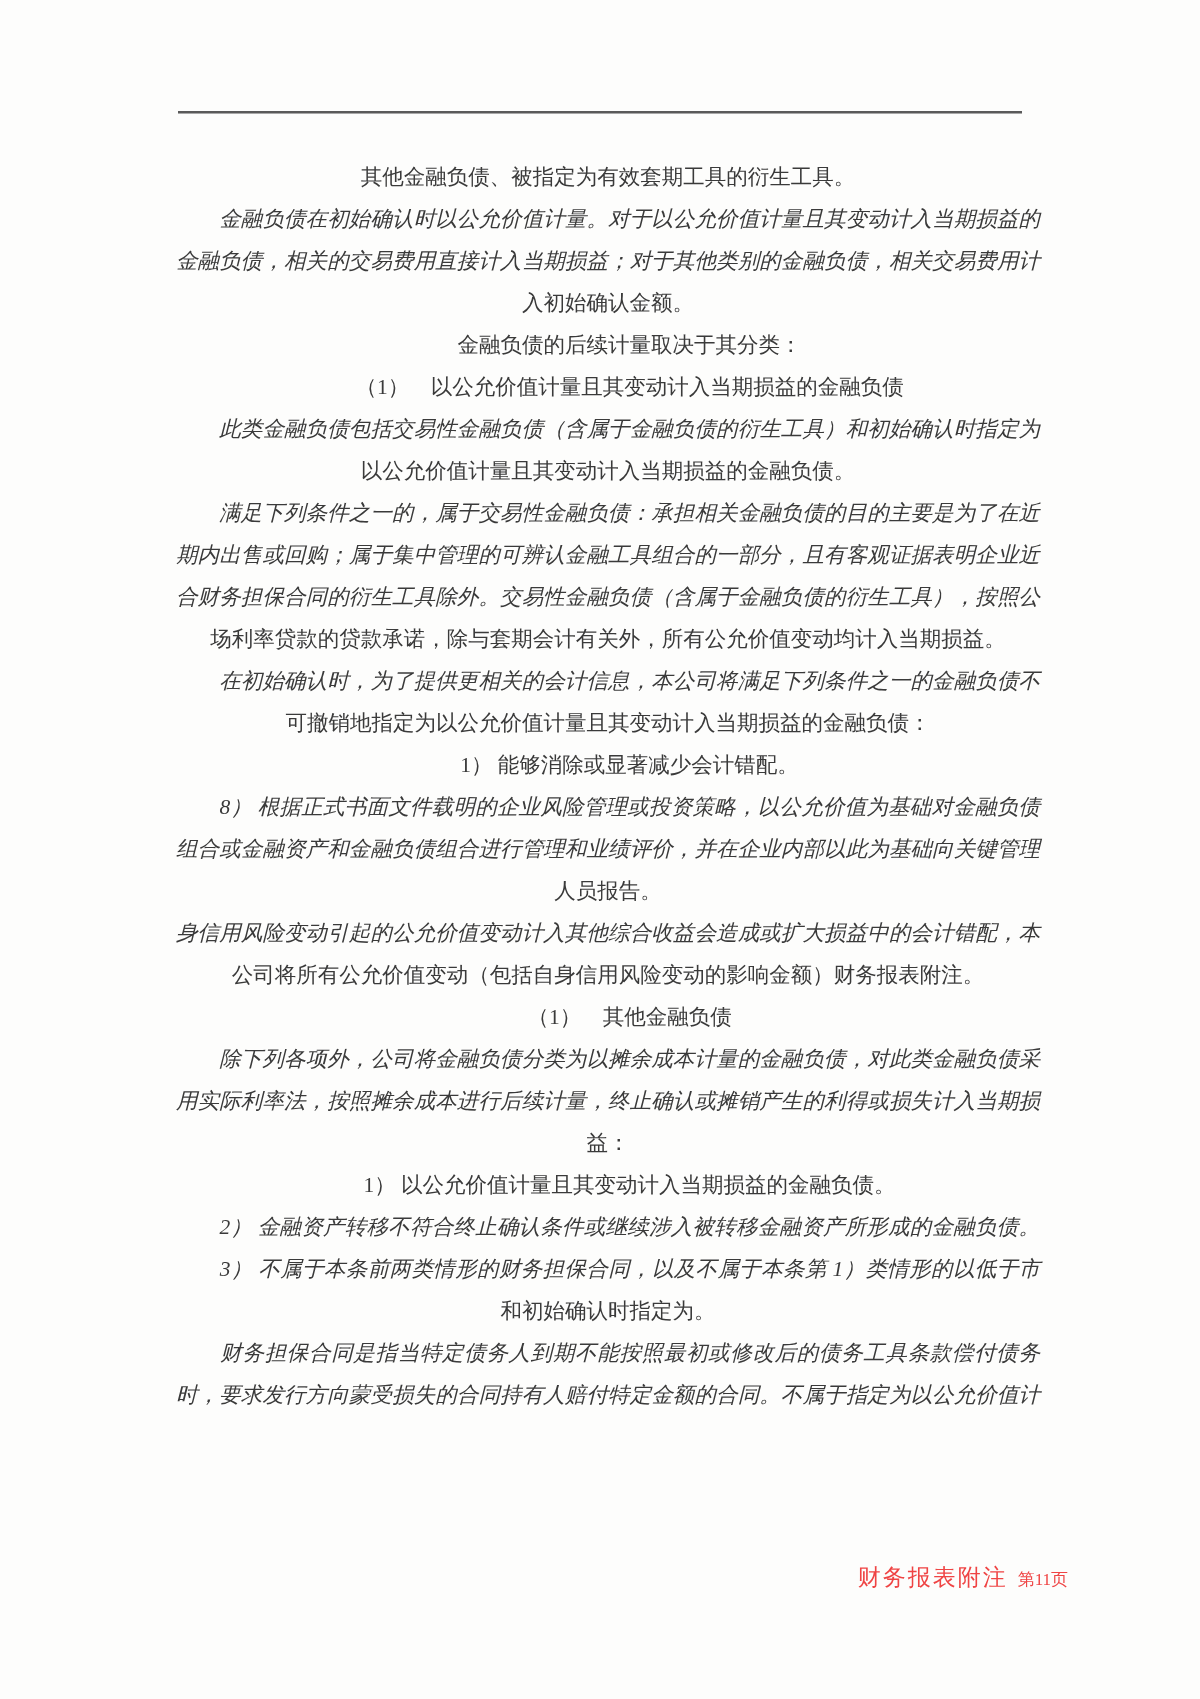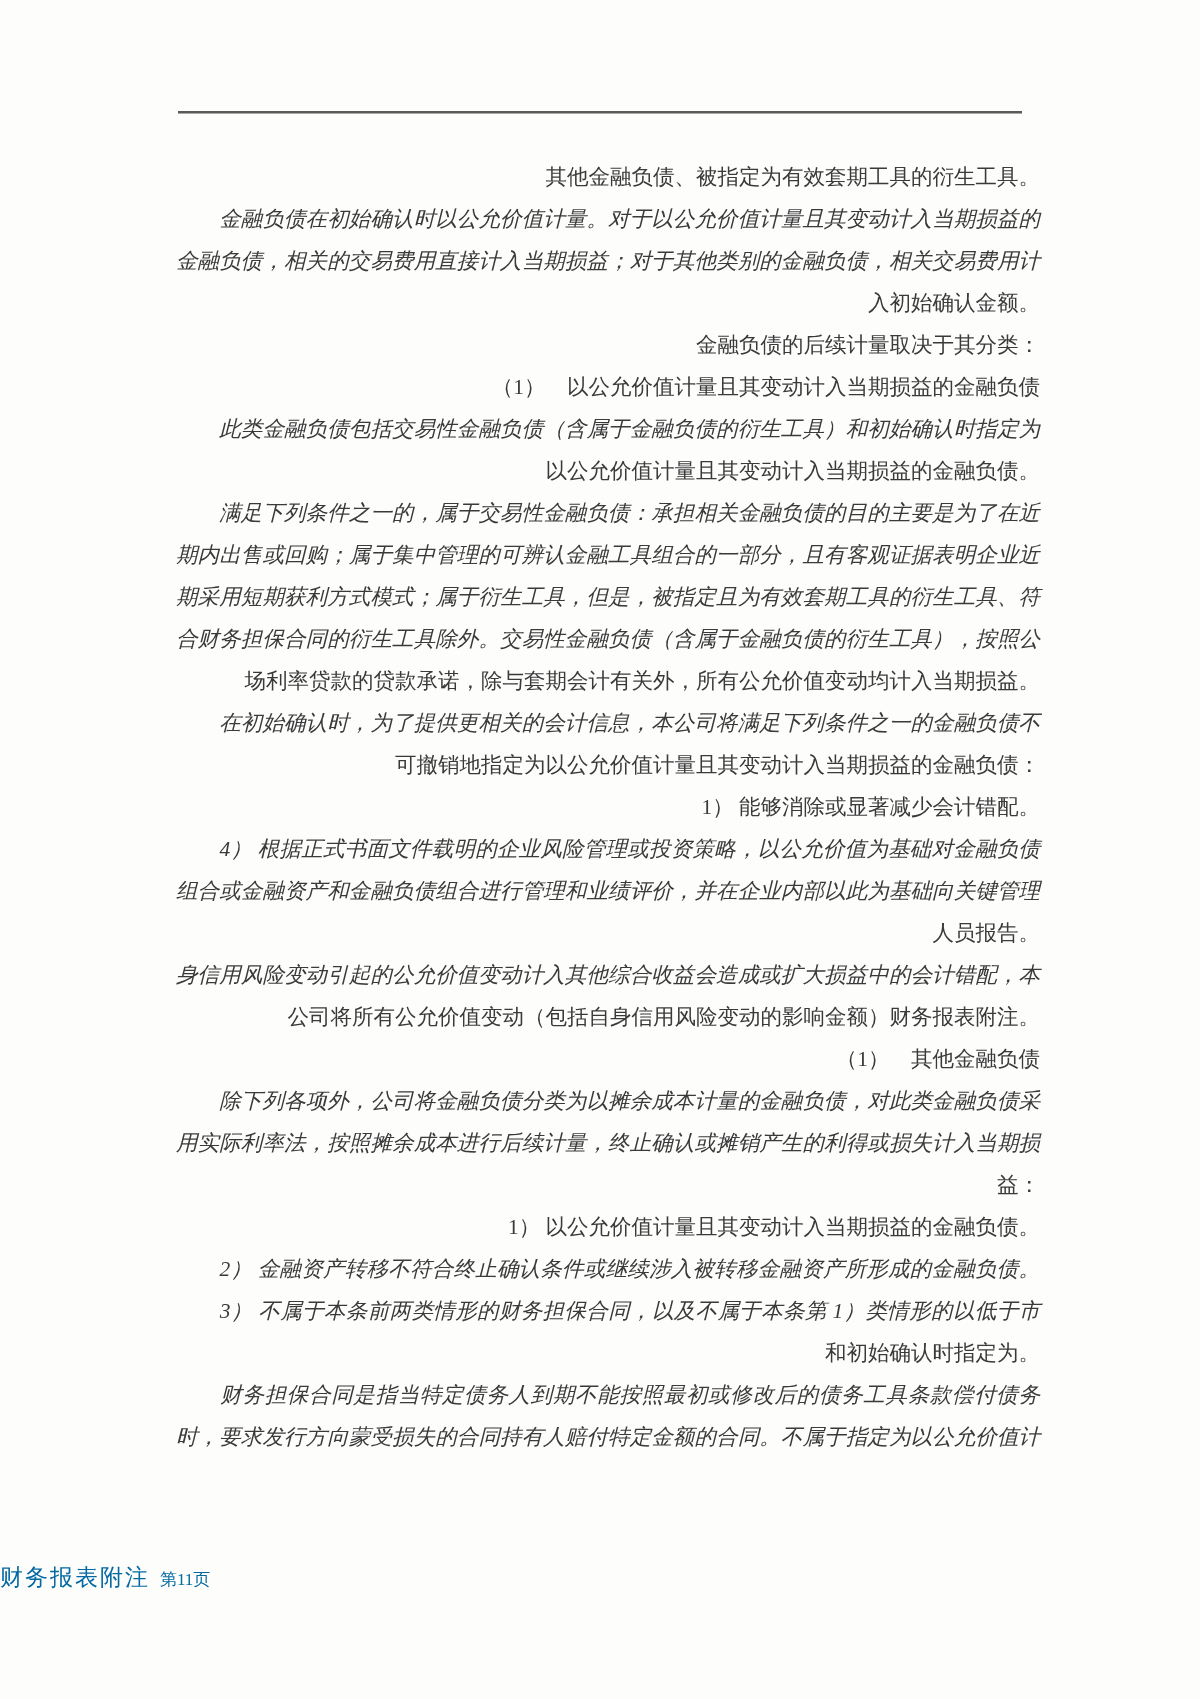--- a/index.html
+++ b/index.html
@@ -29,36 +29,36 @@
     position: absolute;
     left: 176px;
     top: 156px;
     width: 864px;
     font-size: 21.5px;
   }
   .line {
     height: 42px;
     line-height: 42px;
     white-space: nowrap;
-    text-align: right;
+    text-align: center;
   }
   .line.full {
     text-align: justify;
     text-align-last: justify;
     font-style: italic;
   }
   .footer {
     position: absolute;
     left: 0;
     top: 1556px;
     width: 1068px;
     height: 44px;
     line-height: 44px;
-    text-align: left;
-    color: #0369a1;
+    text-align: right;
+    color: #ef4444;
   }
   .footer-title {
     font-size: 23px;
     letter-spacing: 2px;
   }
   .footer-page {
     font-size: 17px;
     margin-left: 10px;
   }
 </style>
@@ -74,27 +74,26 @@
   <div class="line">其他金融负债、被指定为有效套期工具的衍生工具。</div>
       <div class="line full">　　金融负债在初始确认时以公允价值计量。对于以公允价值计量且其变动计入当期损益的</div>
       <div class="line full">金融负债，相关的交易费用直接计入当期损益；对于其他类别的金融负债，相关交易费用计</div>
       <div class="line">入初始确认金额。</div>
       <div class="line">　　金融负债的后续计量取决于其分类：</div>
       <div class="line">　　（1）　以公允价值计量且其变动计入当期损益的金融负债</div>
       <div class="line full">　　此类金融负债包括交易性金融负债（含属于金融负债的衍生工具）和初始确认时指定为</div>
       <div class="line">以公允价值计量且其变动计入当期损益的金融负债。</div>
       <div class="line full">　　满足下列条件之一的，属于交易性金融负债：承担相关金融负债的目的主要是为了在近</div>
       <div class="line full">期内出售或回购；属于集中管理的可辨认金融工具组合的一部分，且有客观证据表明企业近</div>
-      <div class="line full">期采用短期获利方式模式；属于衍生工具，但是，被指定且为有效套期工具的衍生工具、符</div>
       <div class="line full">合财务担保合同的衍生工具除外。交易性金融负债（含属于金融负债的衍生工具），按照公</div>
       <div class="line">场利率贷款的贷款承诺，除与套期会计有关外，所有公允价值变动均计入当期损益。</div>
       <div class="line full">　　在初始确认时，为了提供更相关的会计信息，本公司将满足下列条件之一的金融负债不</div>
       <div class="line">可撤销地指定为以公允价值计量且其变动计入当期损益的金融负债：</div>
       <div class="line">　　1） 能够消除或显著减少会计错配。</div>
-      <div class="line full">　　4） 根据正式书面文件载明的企业风险管理或投资策略，以公允价值为基础对金融负债</div>
+      <div class="line full">　　8） 根据正式书面文件载明的企业风险管理或投资策略，以公允价值为基础对金融负债</div>
       <div class="line full">组合或金融资产和金融负债组合进行管理和业绩评价，并在企业内部以此为基础向关键管理</div>
       <div class="line">人员报告。</div>
       <div class="line full">身信用风险变动引起的公允价值变动计入其他综合收益会造成或扩大损益中的会计错配，本</div>
       <div class="line">公司将所有公允价值变动（包括自身信用风险变动的影响金额）财务报表附注。</div>
       <div class="line">　　（1）　其他金融负债</div>
       <div class="line full">　　除下列各项外，公司将金融负债分类为以摊余成本计量的金融负债，对此类金融负债采</div>
       <div class="line full">用实际利率法，按照摊余成本进行后续计量，终止确认或摊销产生的利得或损失计入当期损</div>
       <div class="line">益：</div>
       <div class="line">　　1） 以公允价值计量且其变动计入当期损益的金融负债。</div>
       <div class="line full">　　2） 金融资产转移不符合终止确认条件或继续涉入被转移金融资产所形成的金融负债。</div>

